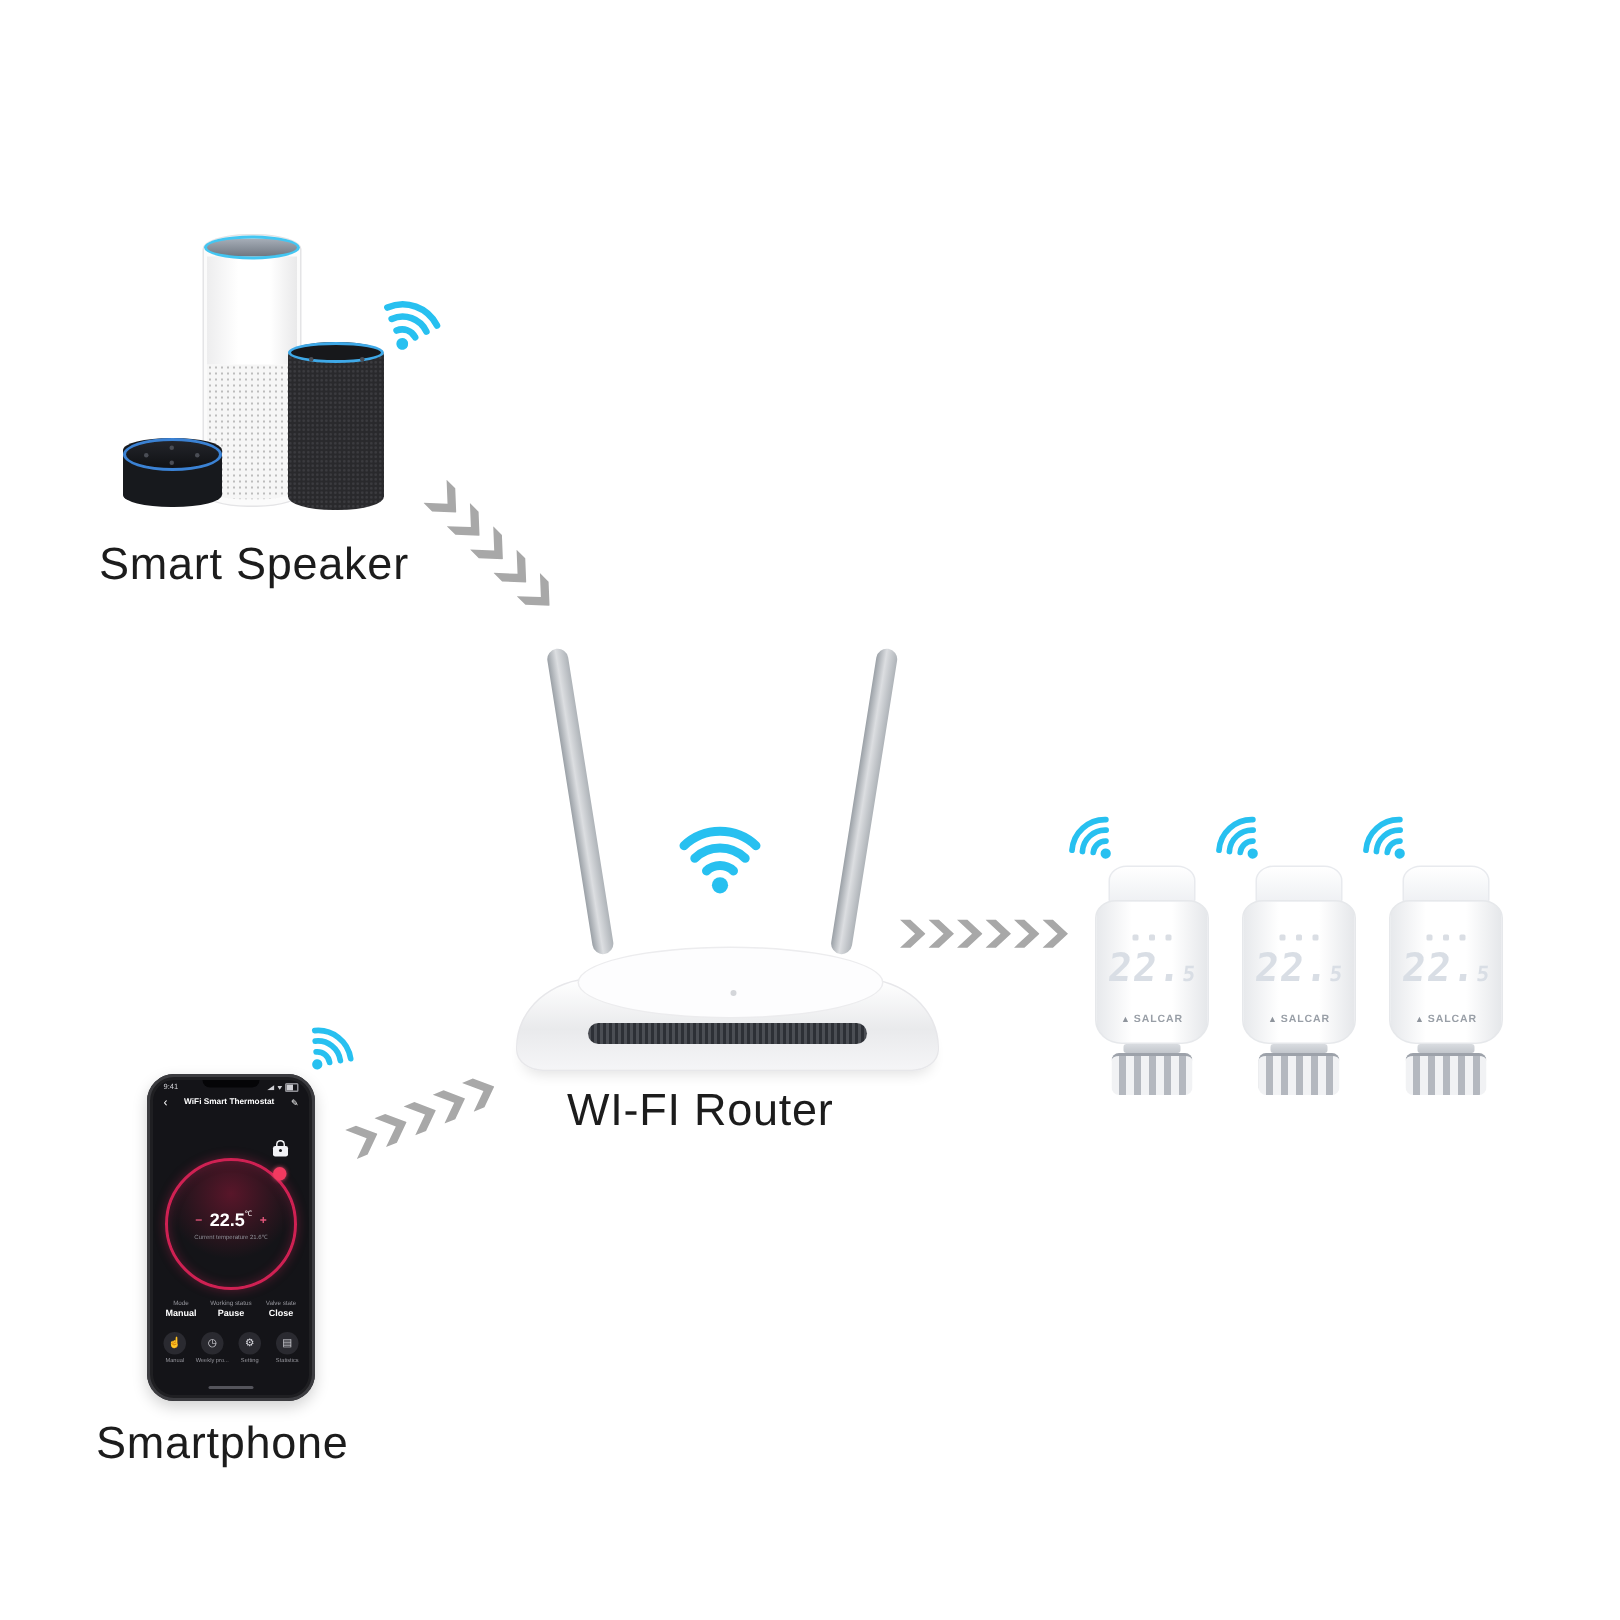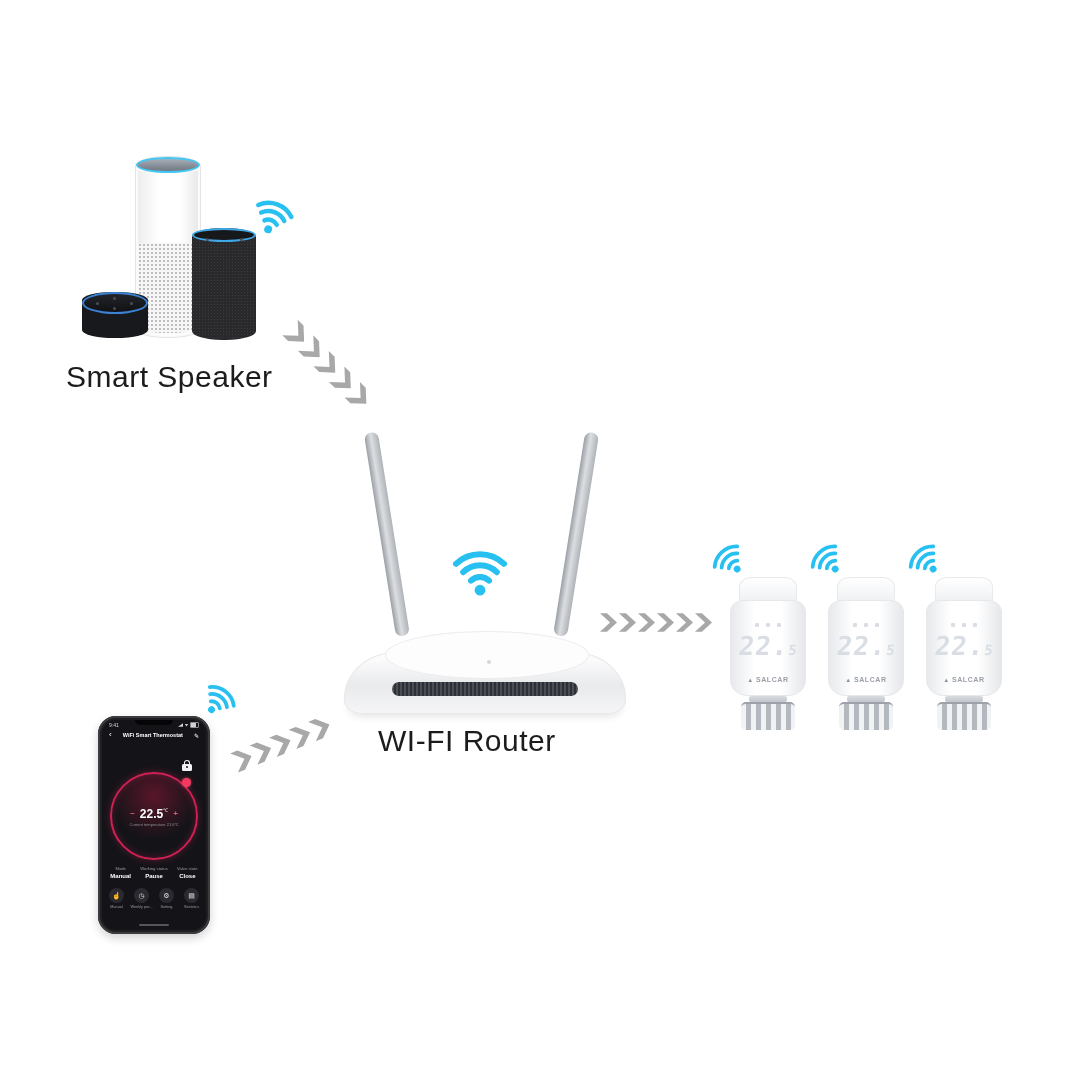--- a/index.html
+++ b/index.html
@@ -373,20 +373,21 @@
   <span class="wifi w-phone">
       <svg viewBox="0 0 100 100">
         <g fill="none" stroke="#27c0f0" stroke-width="10" stroke-linecap="round">
           <path d="M35 66 A22 22 0 0 1 65 66"></path>
           <path d="M22 52 A40 40 0 0 1 78 52"></path>
           <path d="M10 38 A58 58 0 0 1 90 38"></path>
         </g>
         <circle cx="50" cy="82" r="9" fill="#27c0f0"></circle>
       </svg>
     </span>
+  <div class="label l-phone">Smartphone</div>
 
   <div class="chevrons c3">
       <svg viewBox="0 0 22 24">
         <polygon points="0,0 9,0 22,12 9,24 0,24 13,12" fill="#a8a8a8"></polygon>
       </svg>
       <svg viewBox="0 0 22 24">
         <polygon points="0,0 9,0 22,12 9,24 0,24 13,12" fill="#a8a8a8"></polygon>
       </svg>
       <svg viewBox="0 0 22 24">
         <polygon points="0,0 9,0 22,12 9,24 0,24 13,12" fill="#a8a8a8"></polygon>

